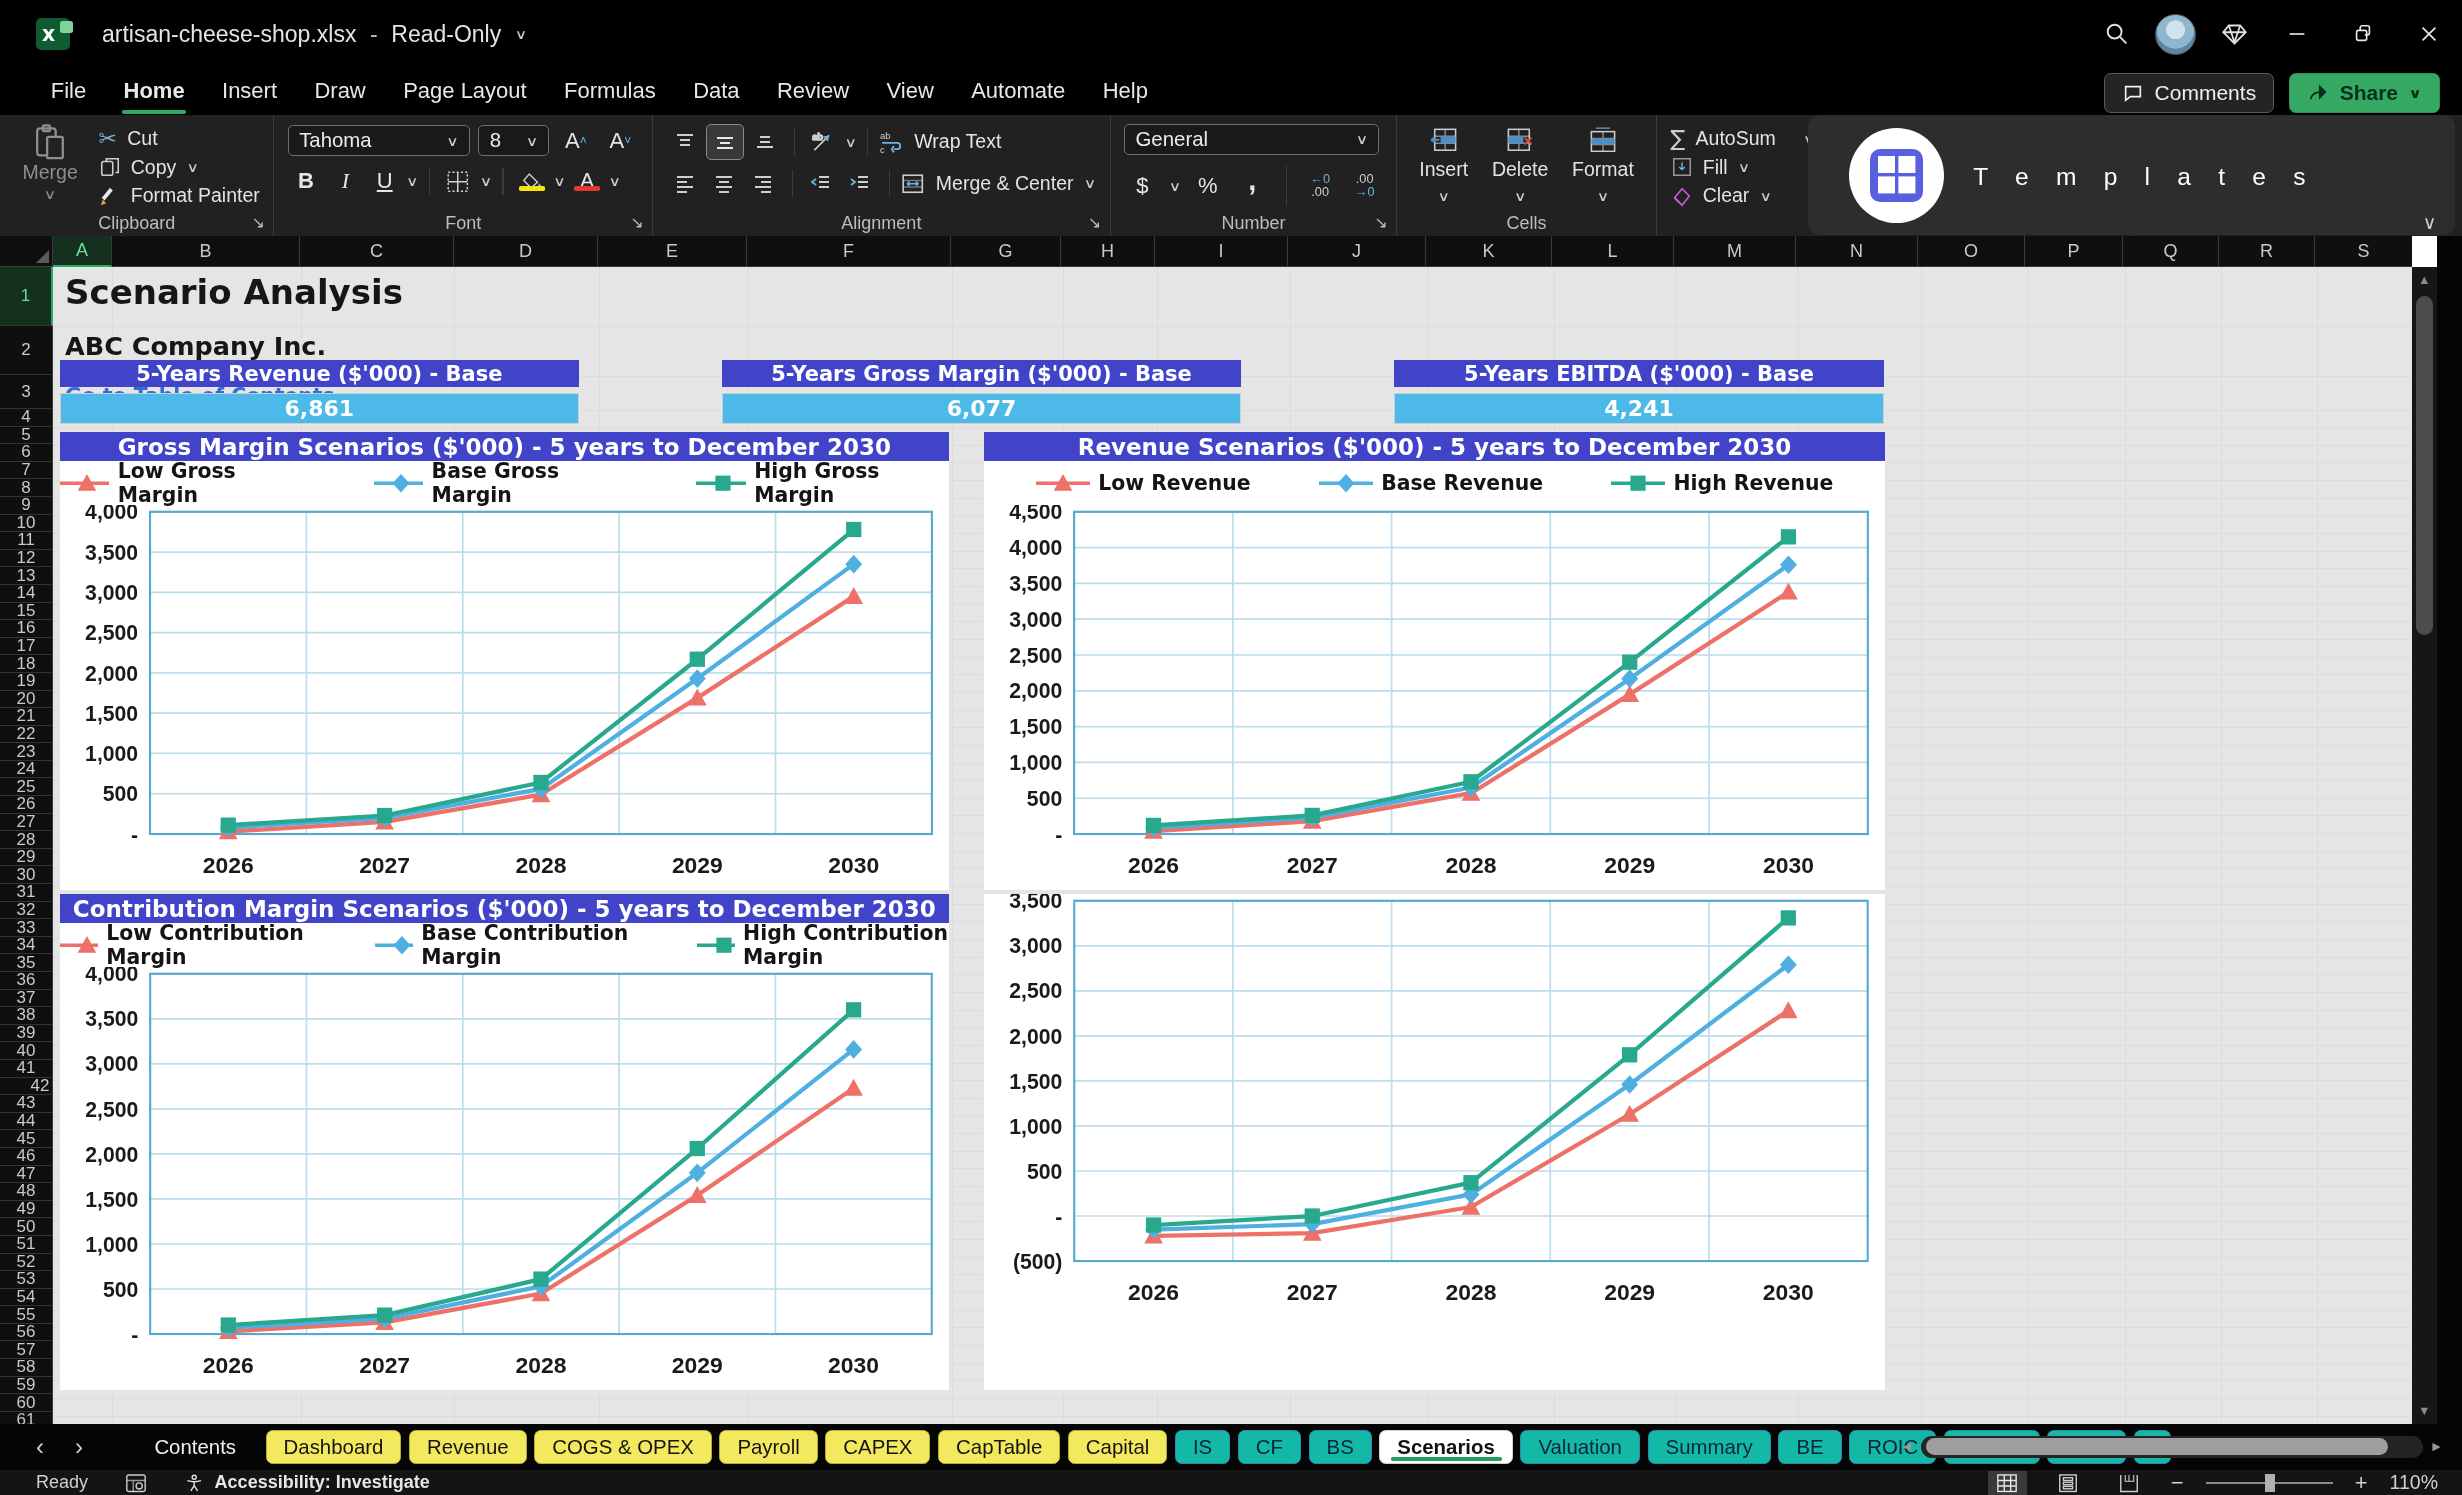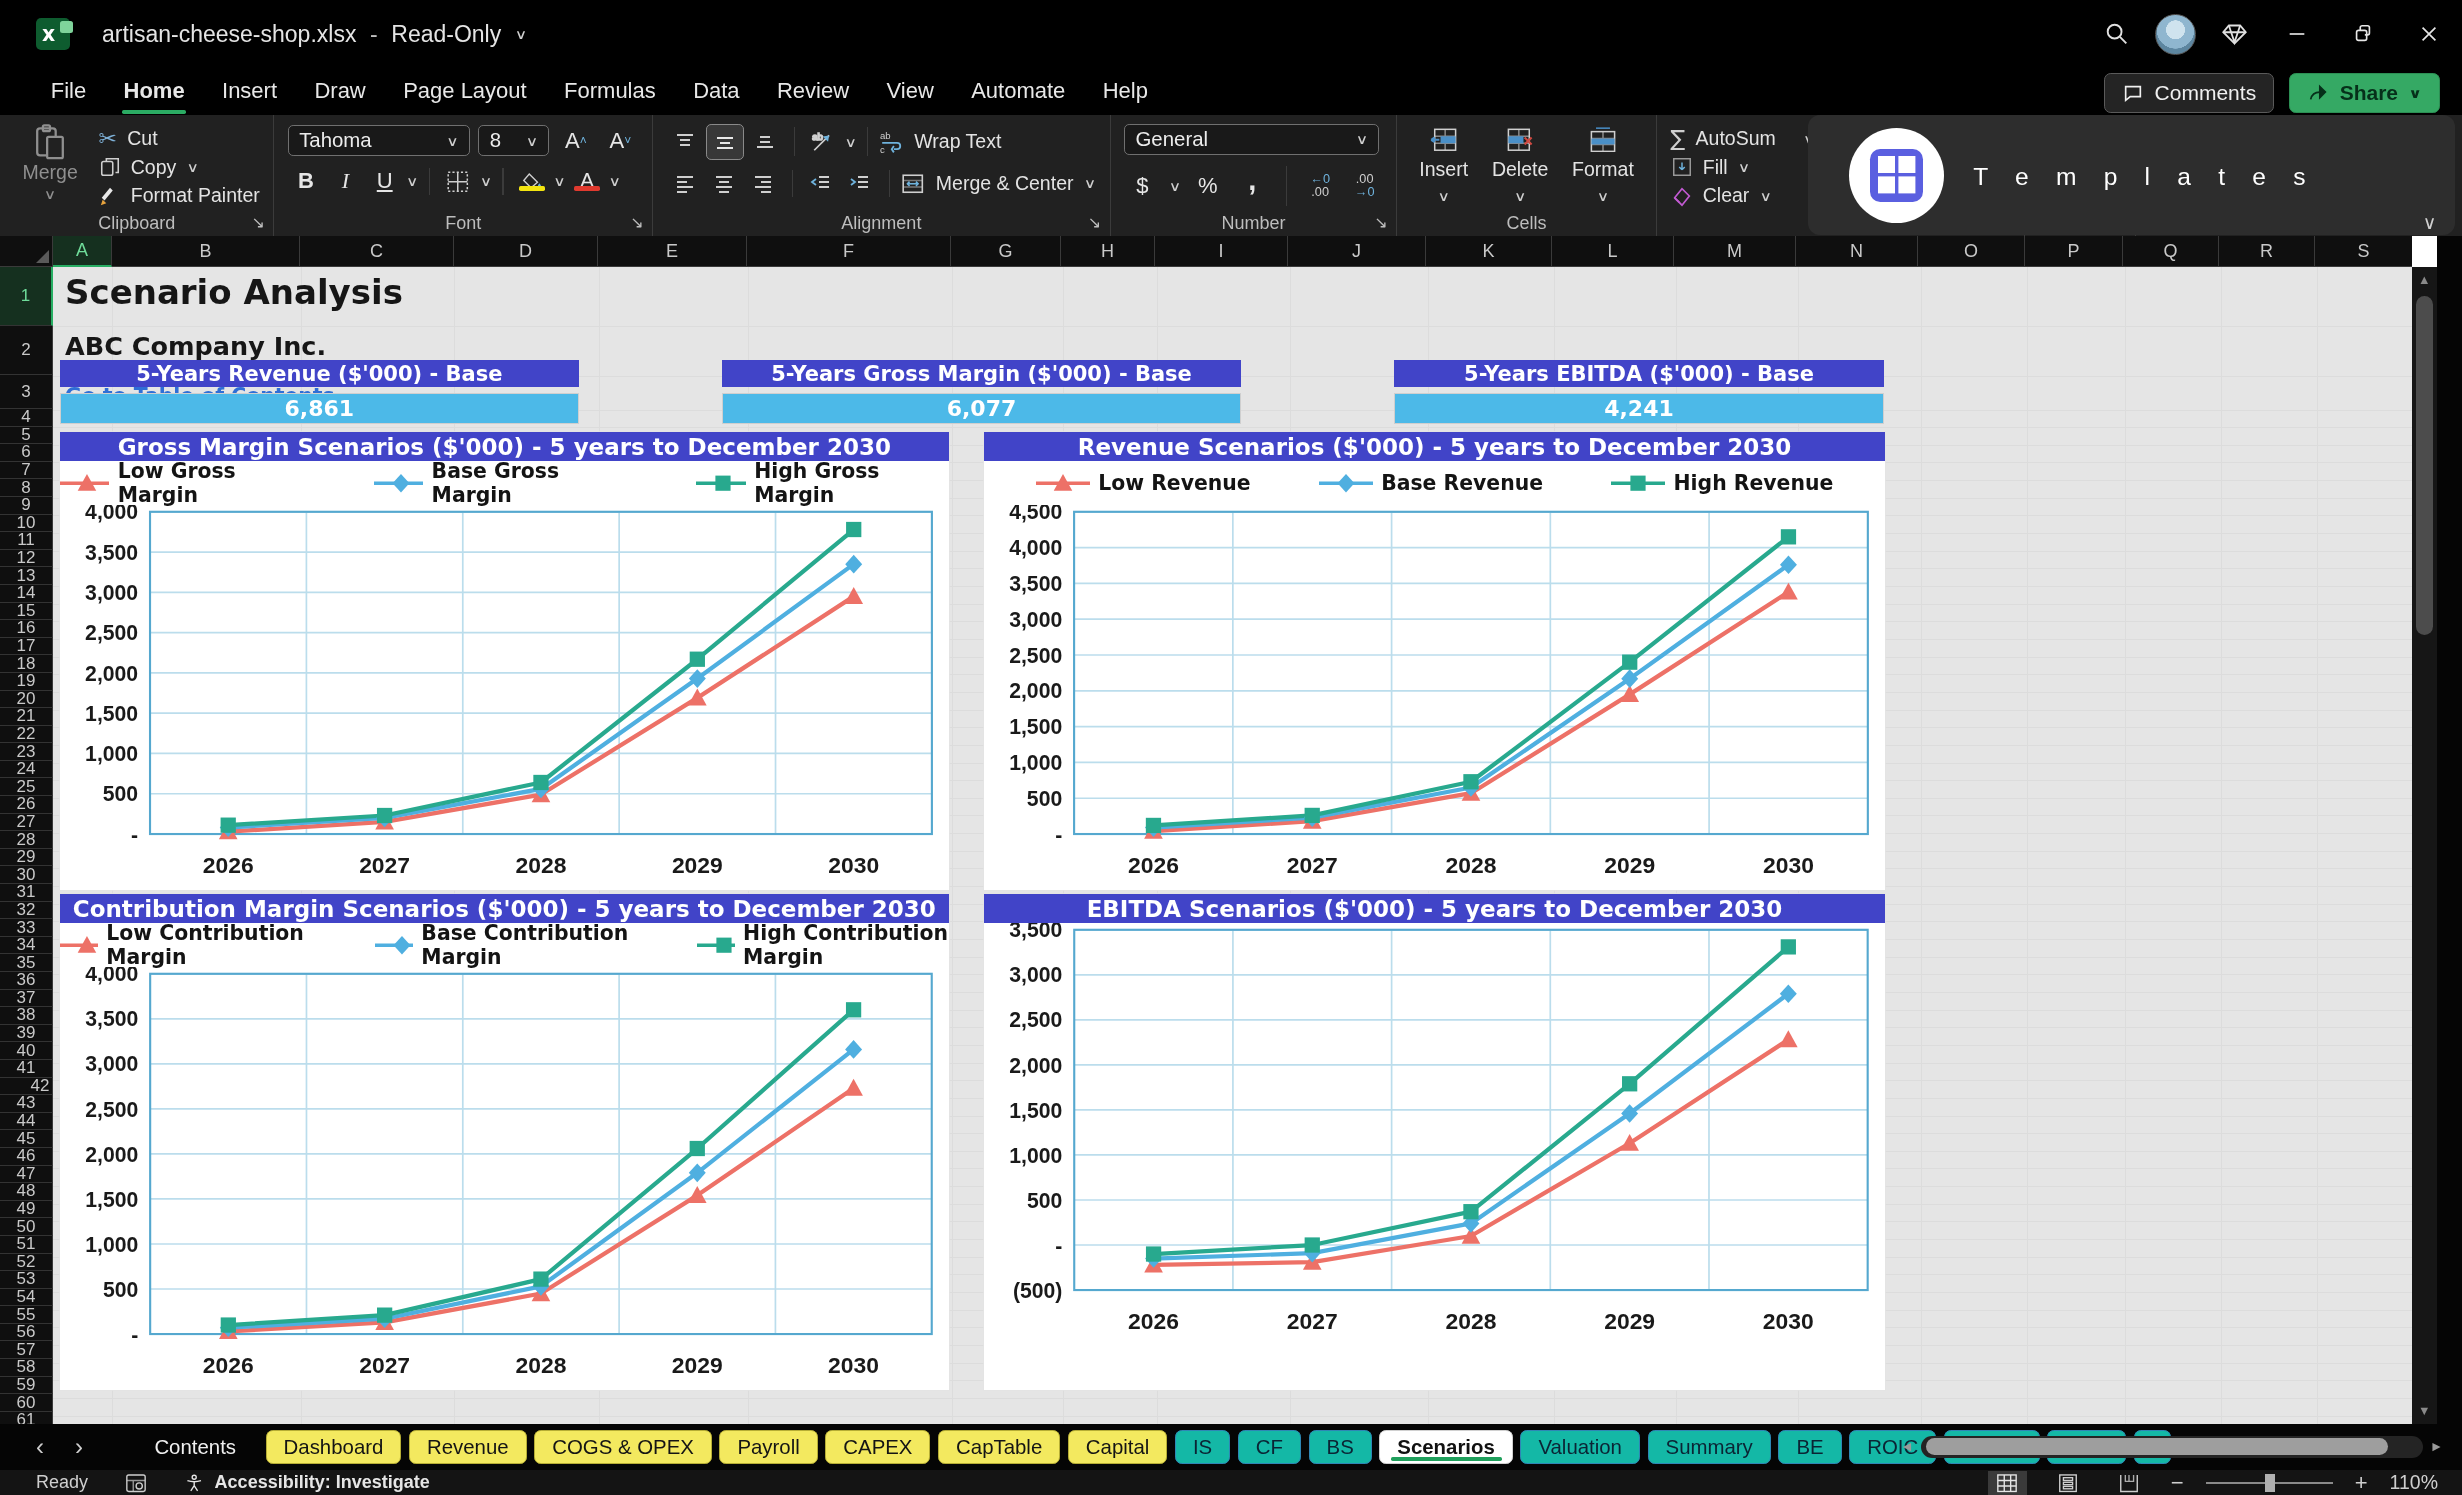--- a/index.html
+++ b/index.html
@@ -808,21 +808,21 @@
               <rect x="373.6" y="401.6875" width="18" height="18" fill="#28A98E"></rect>
               <rect x="558" y="359.1875" width="18" height="18" fill="#28A98E"></rect>
               <rect x="742.4000000000001" y="205.125" width="18" height="18" fill="#28A98E"></rect>
               <rect x="926.8000000000001" y="41.49999999999999" width="18" height="18" fill="#28A98E"></rect>
               <text x="198.2" y="479" text-anchor="middle" font-size="27" font-weight="bold" fill="#1a1a1a" font-family="Liberation Sans">2026</text>
               <text x="382.6" y="479" text-anchor="middle" font-size="27" font-weight="bold" fill="#1a1a1a" font-family="Liberation Sans">2027</text>
               <text x="567" y="479" text-anchor="middle" font-size="27" font-weight="bold" fill="#1a1a1a" font-family="Liberation Sans">2028</text>
               <text x="751.4000000000001" y="479" text-anchor="middle" font-size="27" font-weight="bold" fill="#1a1a1a" font-family="Liberation Sans">2029</text>
               <text x="935.8000000000001" y="479" text-anchor="middle" font-size="27" font-weight="bold" fill="#1a1a1a" font-family="Liberation Sans">2030</text>
             </svg></div>
-          <div class="chart" style="left: 931px; top: 627px; width: 901px; height: 496px;"><div class="chart-title">EBITDA Scenarios ($'000) - 5 years to December 2030</div><svg width="901" height="423" viewBox="0 0 1062 499">
+          <div class="chart" style="left: 931px; top: 627px; width: 901px; height: 496px;"><svg width="901" height="423" viewBox="0 0 1062 499">
               <line x1="106" y1="433" x2="1042" y2="433" stroke="#BBDDEC" stroke-width="2"></line>
               <text x="92" y="442" text-anchor="end" font-size="25" font-weight="bold" fill="#1a1a1a" font-family="Liberation Sans">(500)</text>
               <line x1="106" y1="379.875" x2="1042" y2="379.875" stroke="#BBDDEC" stroke-width="2"></line>
               <text x="92" y="388.875" text-anchor="end" font-size="25" font-weight="bold" fill="#1a1a1a" font-family="Liberation Sans">-</text>
               <line x1="106" y1="326.75" x2="1042" y2="326.75" stroke="#BBDDEC" stroke-width="2"></line>
               <text x="92" y="335.75" text-anchor="end" font-size="25" font-weight="bold" fill="#1a1a1a" font-family="Liberation Sans">500</text>
               <line x1="106" y1="273.625" x2="1042" y2="273.625" stroke="#BBDDEC" stroke-width="2"></line>
               <text x="92" y="282.625" text-anchor="end" font-size="25" font-weight="bold" fill="#1a1a1a" font-family="Liberation Sans">1,000</text>
               <line x1="106" y1="220.5" x2="1042" y2="220.5" stroke="#BBDDEC" stroke-width="2"></line>
               <text x="92" y="229.5" text-anchor="end" font-size="25" font-weight="bold" fill="#1a1a1a" font-family="Liberation Sans">1,500</text>

